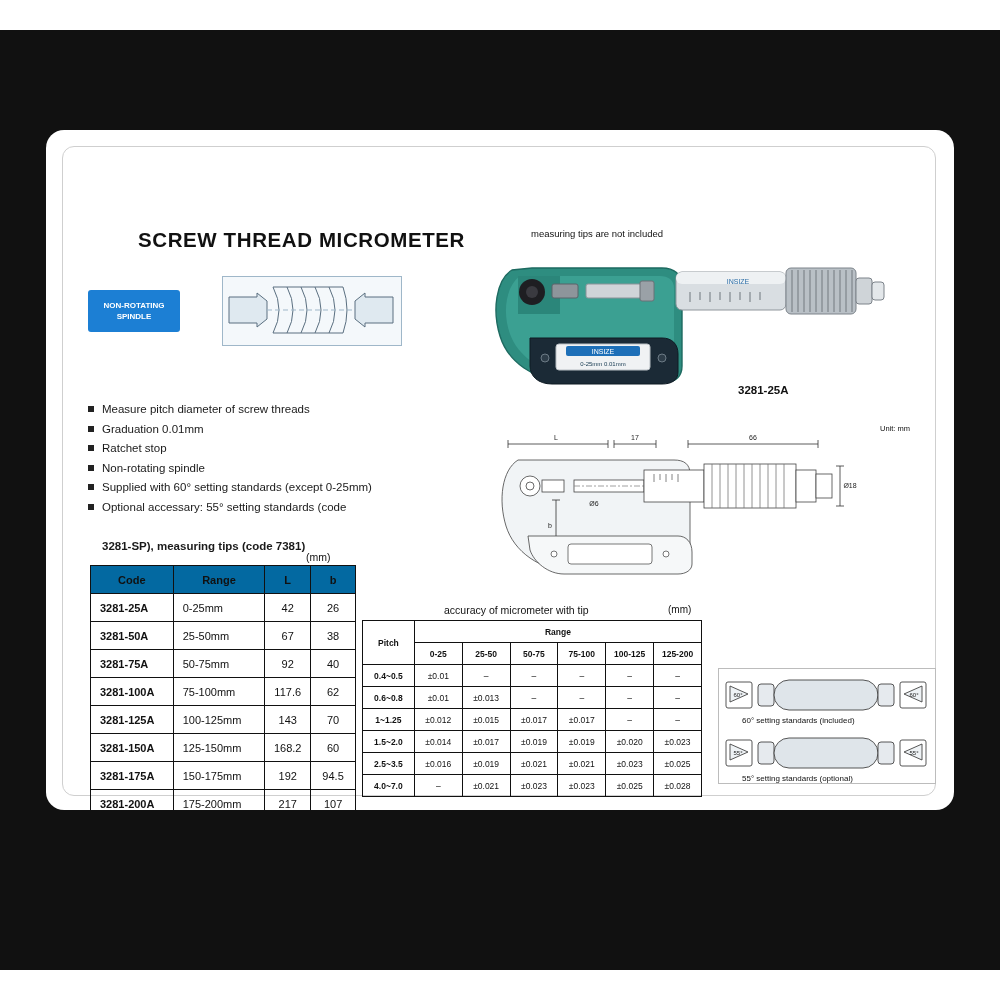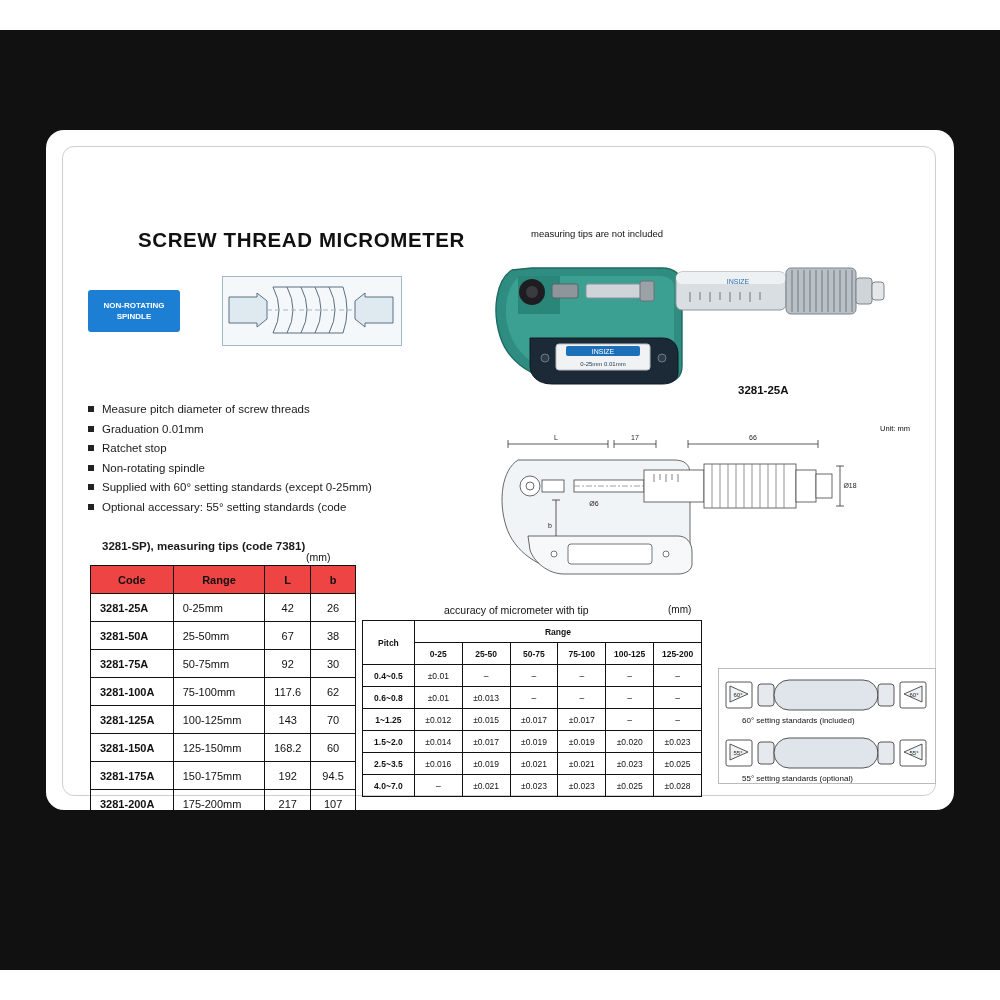--- a/index.html
+++ b/index.html
@@ -57,21 +57,21 @@
   .unit-mm{
     position:absolute;left:306px;top:551px;font-size:10.5px;color:#111;
   }
   table.main{
     position:absolute;left:90px;top:565px;width:266px;
     border-collapse:collapse;font-size:11px;color:#111;
   }
   table.main th,table.main td{
     border:1px solid #111;height:25px;text-align:center;
   }
-  table.main th{background:#ef4444;font-weight:bold;font-size:11px;}
+  table.main th{background:#0369a1;font-weight:bold;font-size:11px;}
   table.main td.code{font-weight:bold;text-align:left;padding-left:9px;}
   table.main td.range{text-align:left;padding-left:9px;}
   table.main col.c1{width:83px;}
   table.main col.c2{width:92px;}
   table.main col.c3{width:46px;}
   table.main col.c4{width:45px;}
 
   
   .acc-title{
     position:absolute;left:444px;top:604px;font-size:10.5px;color:#111;
@@ -184,21 +184,21 @@
     <tr>
       <td class="code">3281-50A</td>
       <td class="range">25-50mm</td>
       <td>67</td>
       <td>38</td>
     </tr>
     <tr>
       <td class="code">3281-75A</td>
       <td class="range">50-75mm</td>
       <td>92</td>
-      <td>30</td>
+      <td>40</td>
     </tr>
     <tr>
       <td class="code">3281-100A</td>
       <td class="range">75-100mm</td>
       <td>117.6</td>
       <td>62</td>
     </tr>
     <tr>
       <td class="code">3281-125A</td>
       <td class="range">100-125mm</td>

